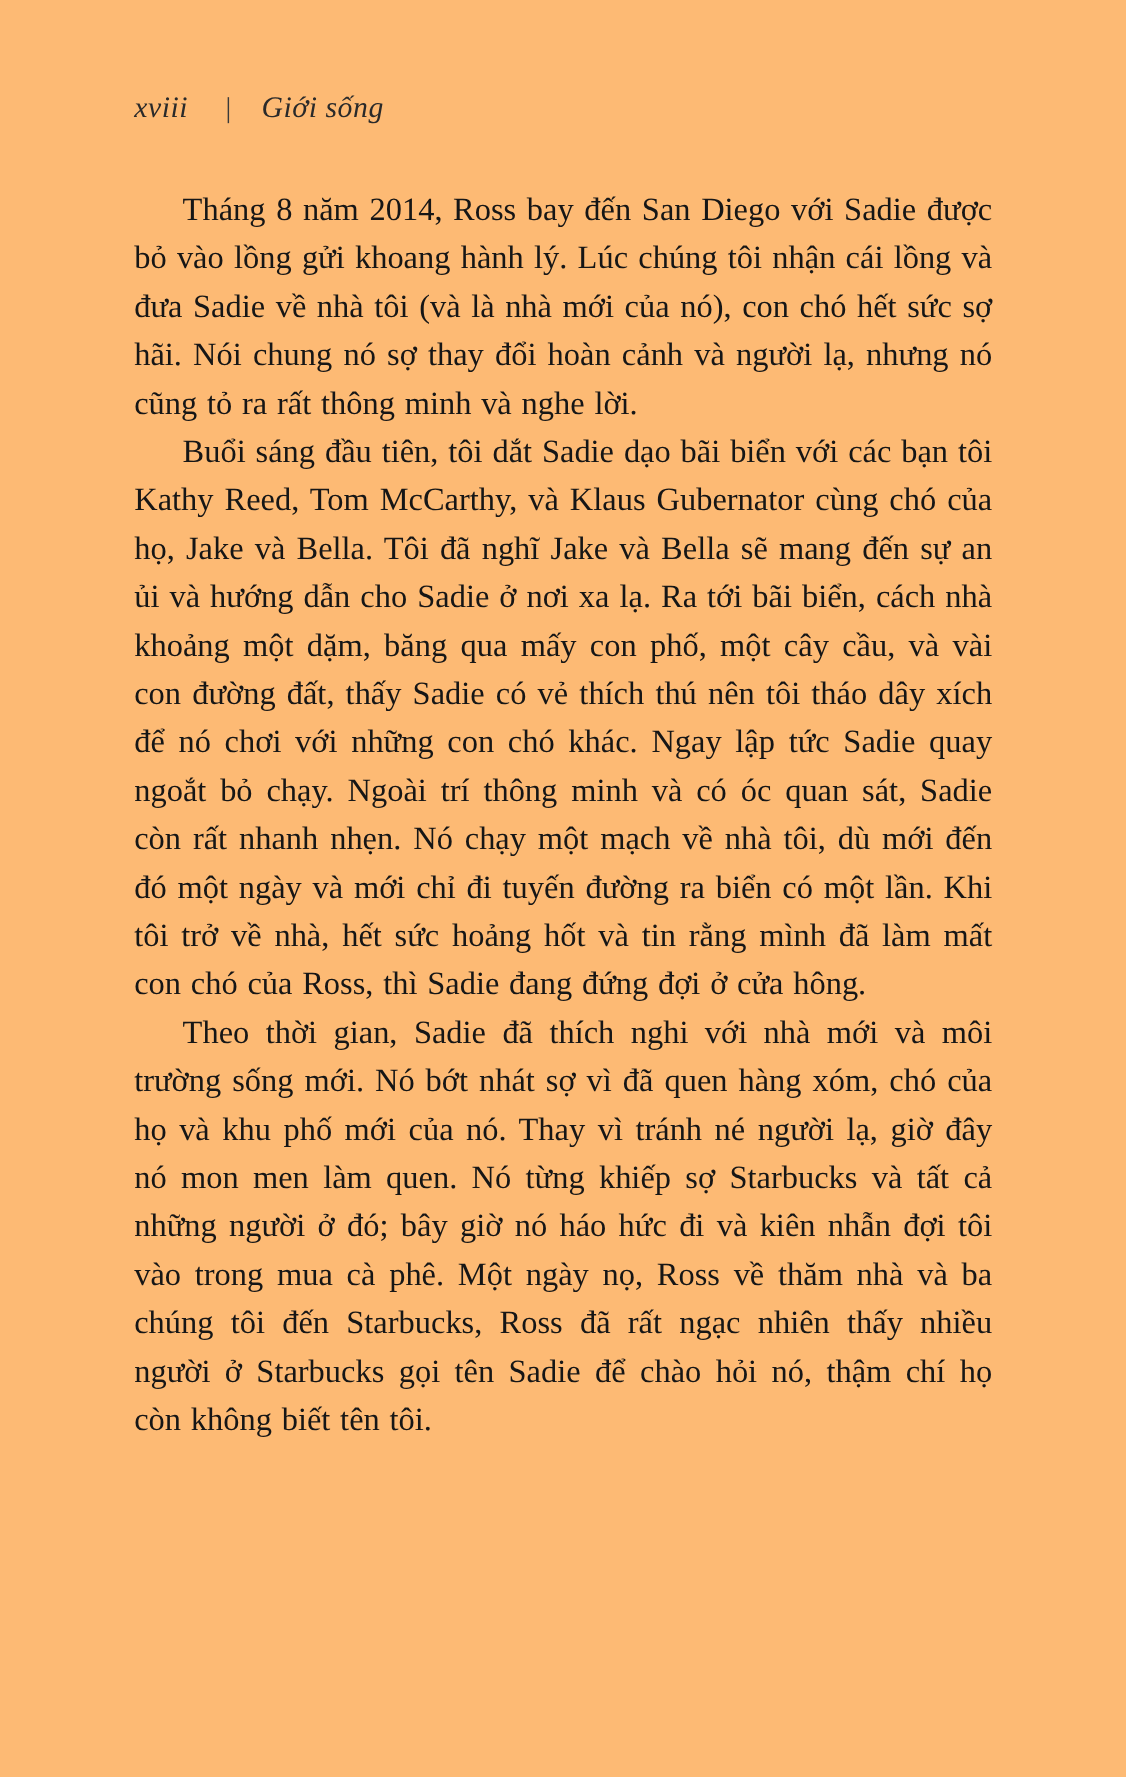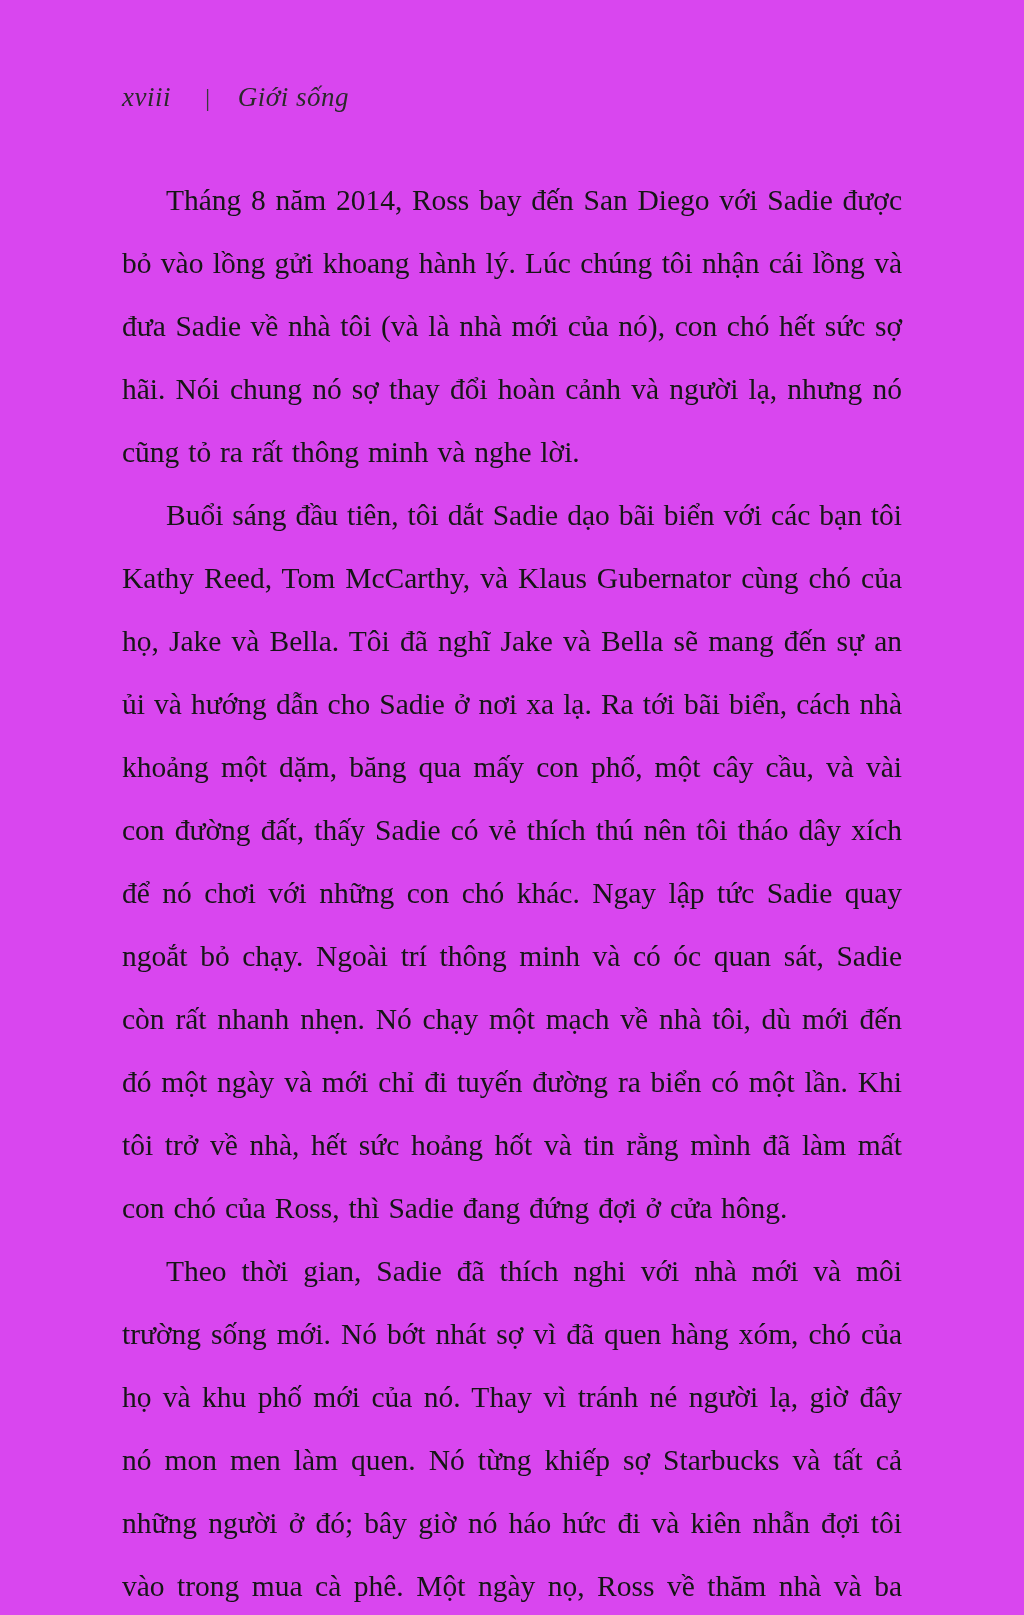--- a/index.html
+++ b/index.html
@@ -11,21 +11,21 @@
     width: 1024px;
     height: 1615px;
     overflow: hidden;
     font-family: "Liberation Serif", serif;
   }
   .page {
     box-sizing: border-box;
     width: 1024px;
     height: 1615px;
     padding: 82px 122px 0 122px;
-    background: #d946ef;
+    background: #fdba74;
   }
   .page-header {
     display: flex;
     align-items: baseline;
     font-style: italic;
     font-size: 27px;
     color: #2a2a2a;
     letter-spacing: 0.5px;
     margin-bottom: 56px;
   }
@@ -38,21 +38,21 @@
     color: #3a3a3a;
     font-size: 26px;
   }
   .page-body {
     width: 780px;
   }
   .page-body p {
     margin: 0;
     padding: 0;
     font-size: 29.5px;
-    line-height: 63px;
+    line-height: 44px;
     color: #161616;
     text-align: justify;
     text-indent: 44px;
     word-spacing: 1.5px;
   }
 </style>
 </head>
 <body>
 
 <div class="page">

